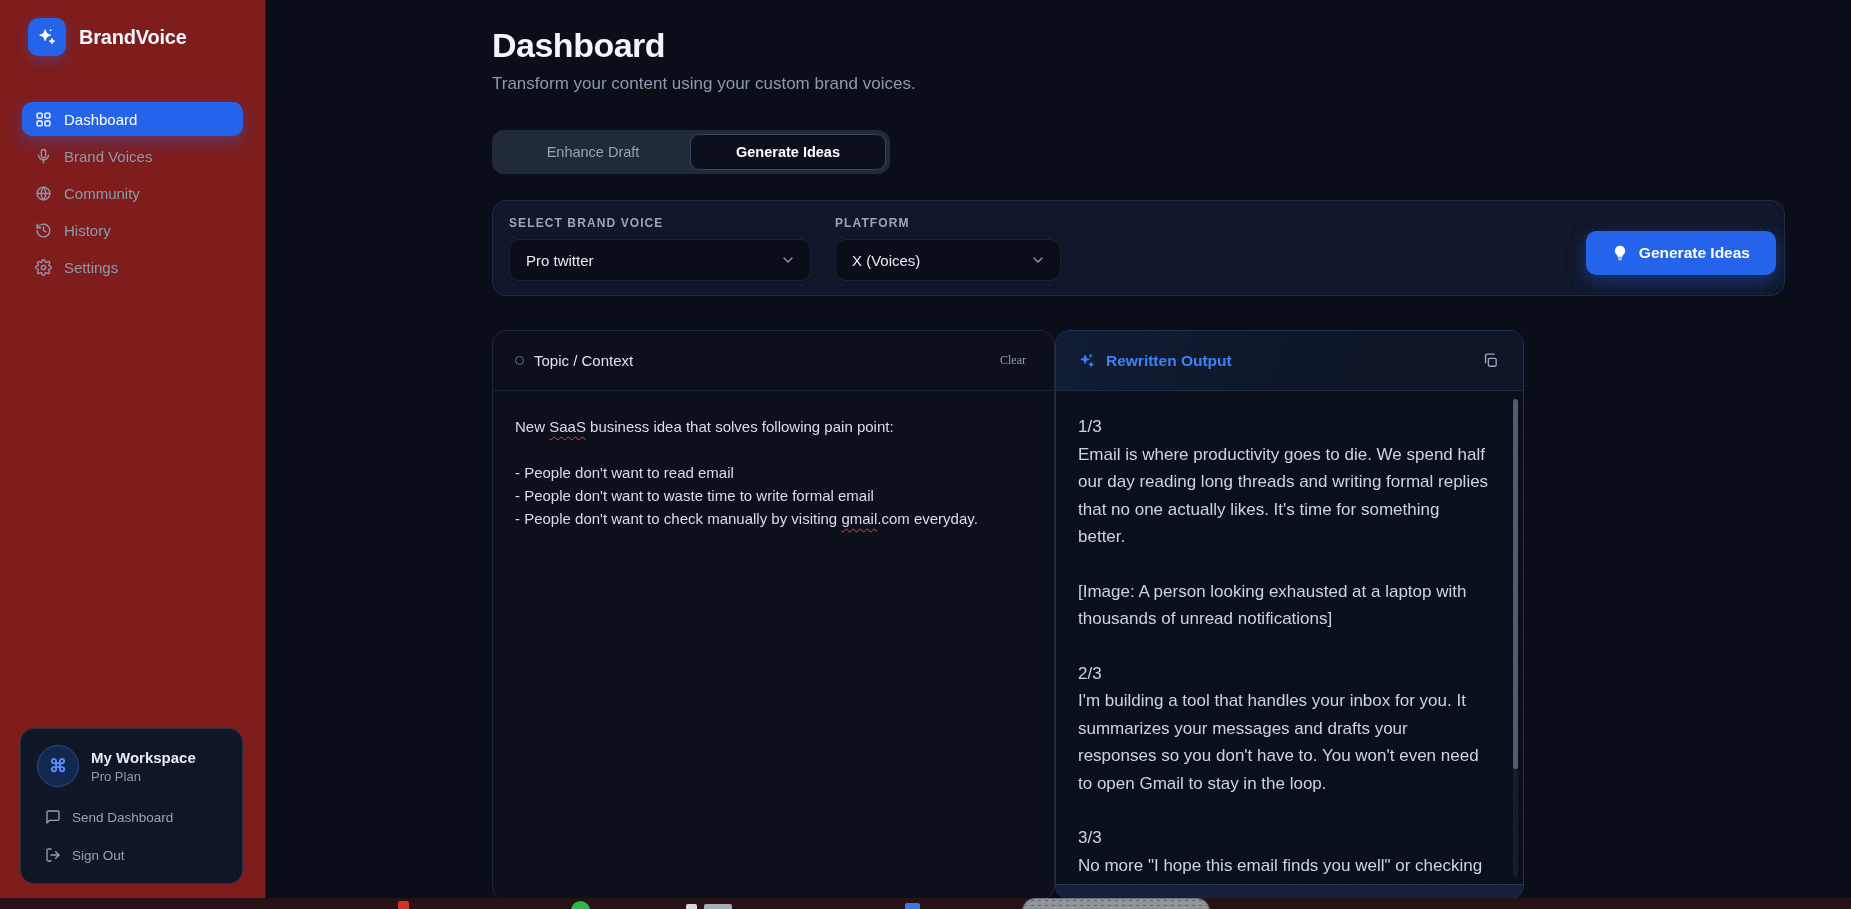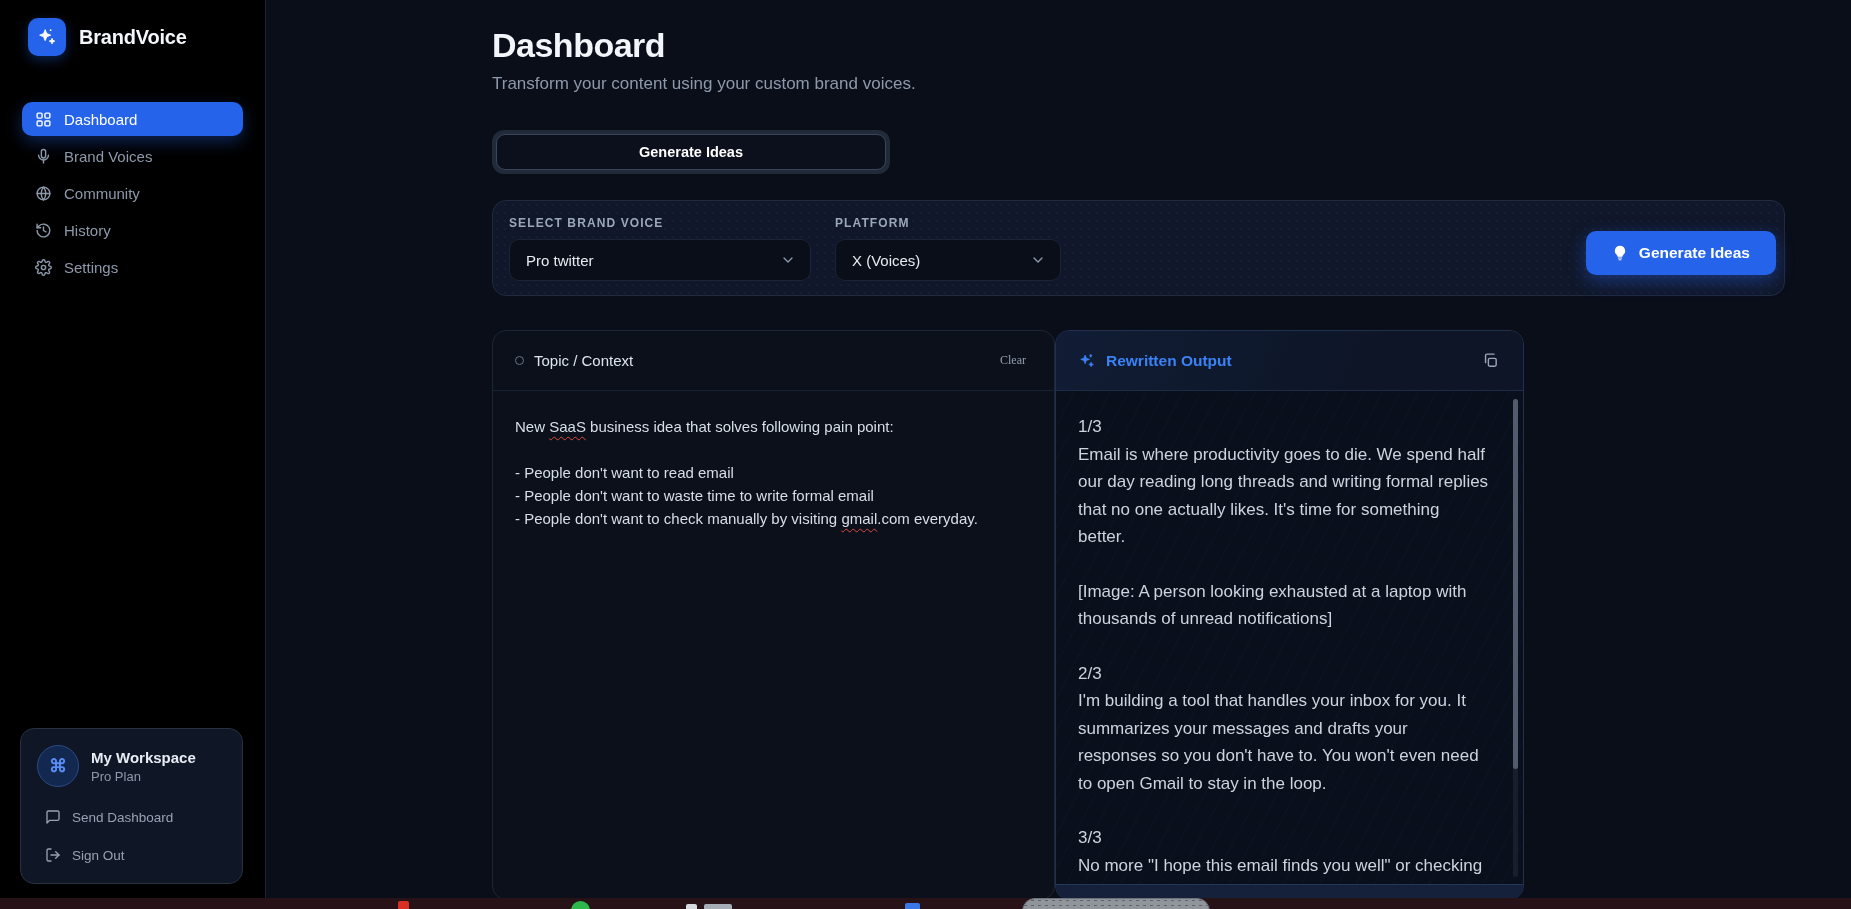--- a/index.html
+++ b/index.html
@@ -19,21 +19,21 @@
   .di-red{left:398px;bottom:-5px;width:11px;height:13px;border-radius:2px;background:#d93025}
   .di-green{left:571px;bottom:-11px;width:19px;height:19px;border-radius:50%;background:#2db84c}
   .di-white{left:686px;bottom:-6px;width:11px;height:11px;border-radius:2px;background:#d7dbe0}
   .di-gray{left:704px;bottom:-6px;width:28px;height:11px;border-radius:2px;background:#a7adb5}
   .di-blue{left:905px;bottom:-7px;width:15px;height:13px;border-radius:2px;background:#3b78e7}
   .di-mouse{left:1022px;bottom:-17px;width:186px;height:26px;border-radius:13px 13px 0 0;background:#90959c;
     background-image:radial-gradient(#5f646b 1px,transparent 1.2px);background-size:7px 5px;background-position:6px 4px;border:1px solid #6d727a}
 
   
   .sidebar{position:absolute;left:0;top:0;width:266px;height:898px;box-sizing:border-box;
-    background:#000000;border-right:1px solid #1c2433;padding:16px 22px;z-index:10}
+    background:#7f1d1d;border-right:1px solid #1c2433;padding:16px 22px;z-index:10}
   .brand{display:flex;align-items:center;gap:13px;margin:2px 0 46px 6px}
   .brand-logo{width:38px;height:38px;border-radius:10px;background:var(--accent);display:flex;align-items:center;justify-content:center;box-shadow:0 4px 12px rgba(37,99,235,.35)}
   .brand-name{font-size:20px;font-weight:700;letter-spacing:-.2px;color:#f3f6fa}
   .nav-item{display:flex;align-items:center;gap:12px;height:34px;padding:0 13px;margin-bottom:3px;
     border-radius:10px;color:#8d99ab;font-size:15px;cursor:pointer}
   .nav-item.active{background:var(--accent);color:#fff;box-shadow:0 6px 16px rgba(37,99,235,.35)}
   .nav-item .ni{flex:0 0 auto}
 
   .ws-card{position:absolute;left:20px;bottom:14px;width:223px;box-sizing:border-box;
     border:1px solid #273140;border-radius:14px;background:#0f1626;padding:16px 16px 20px 16px}
@@ -188,20 +188,21 @@
     </div>
   </div>
 </div>
 
 <div class="main">
   <div class="content">
     <div class="page-title">Dashboard</div>
     <div class="page-sub">Transform your content using your custom brand voices.</div>
 
     <div class="tabs">
+      <div class="tab">Enhance Draft</div>
       <div class="tab active">Generate Ideas</div>
     </div>
 
     <div class="gen-panel">
       <div class="field f-voice">
         <div class="field-label">SELECT BRAND VOICE</div>
         <div class="select">
           <span>Pro twitter</span>
           <span class="chev">
             <svg width="16" height="16" viewBox="0 0 24 24" fill="none" stroke="currentColor" stroke-width="2" stroke-linecap="round" stroke-linejoin="round">

